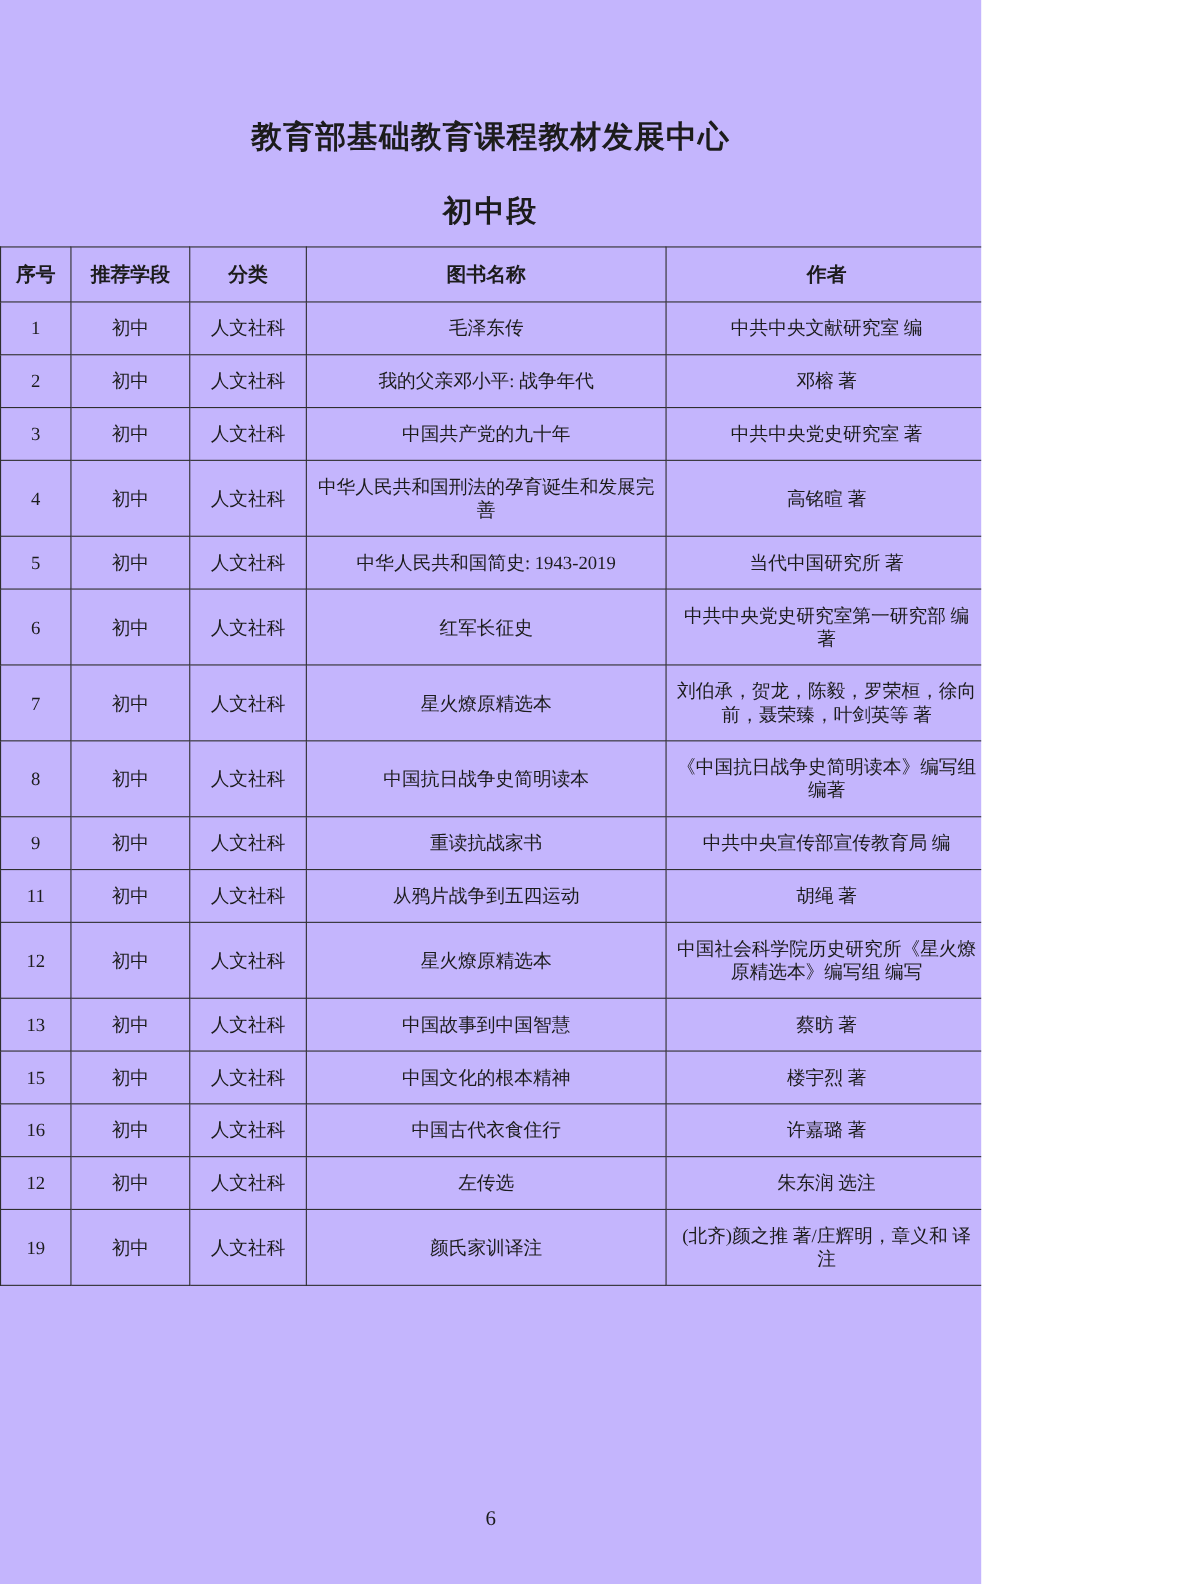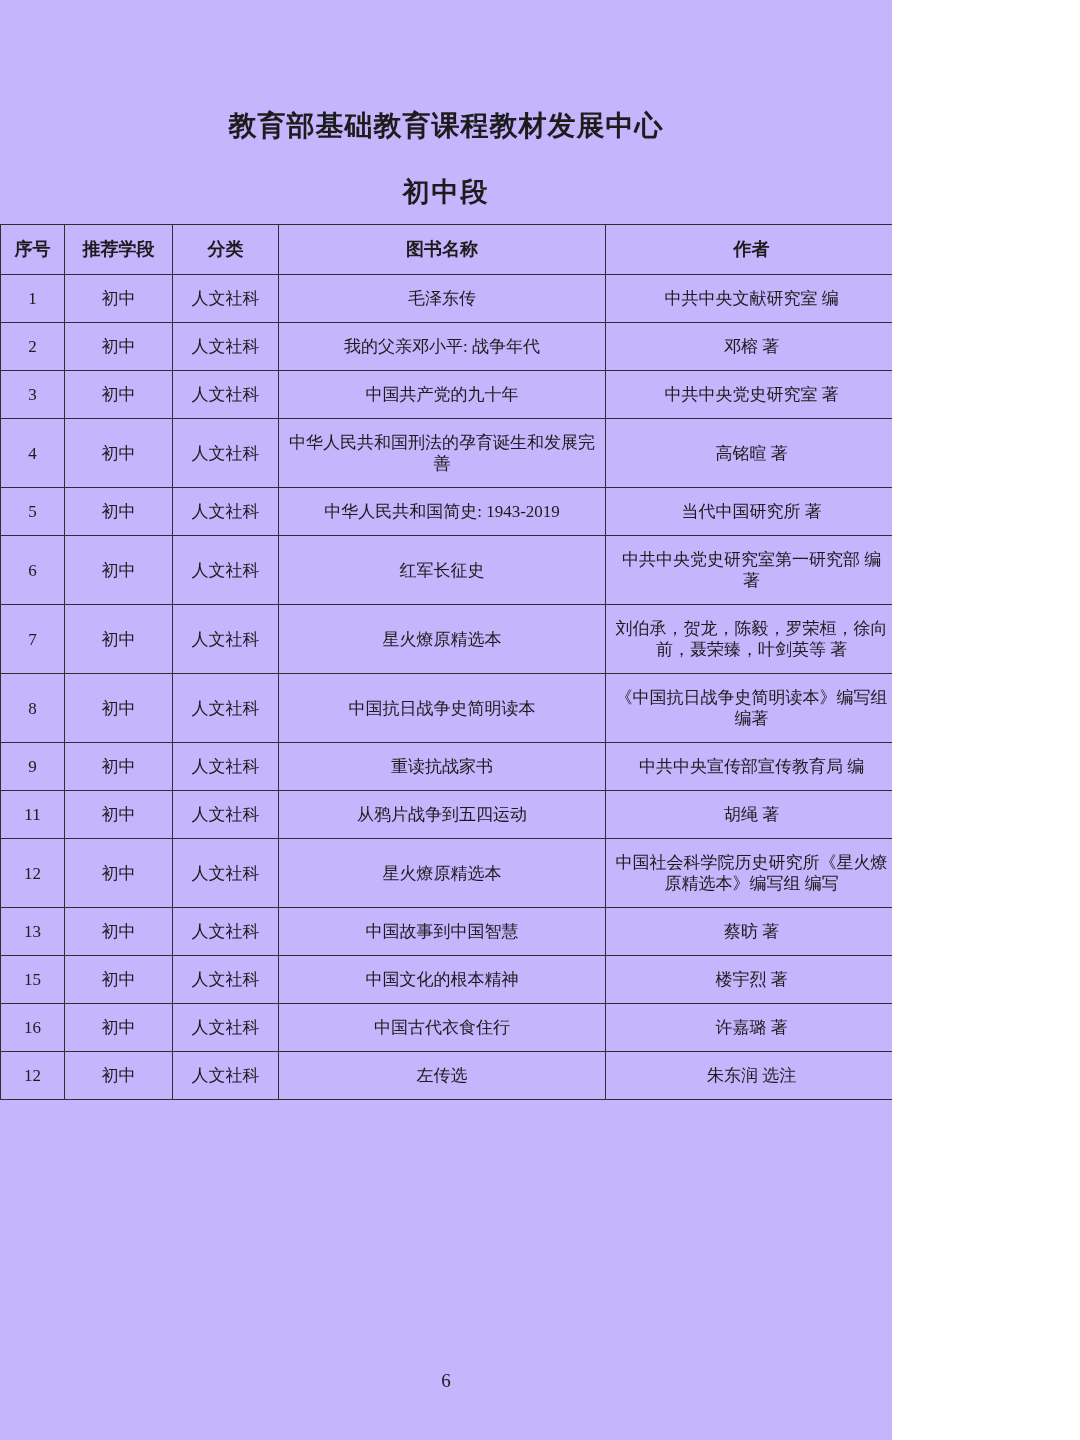--- a/index.html
+++ b/index.html
@@ -185,18 +185,25 @@
           <td>中国古代衣食住行</td>
           <td>许嘉璐 著</td>
         </tr>
         <tr>
           <td>12</td>
           <td>初中</td>
           <td>人文社科</td>
           <td>左传选</td>
           <td>朱东润 选注</td>
         </tr>
+        <tr>
+          <td>19</td>
+          <td>初中</td>
+          <td>人文社科</td>
+          <td>颜氏家训译注</td>
+          <td>(北齐)颜之推 著/庄辉明，章义和 译注</td>
+        </tr>
       </tbody>
   </table>
 
   <div class="page-number">6</div>
 
 </div>
 
 </body></html>

